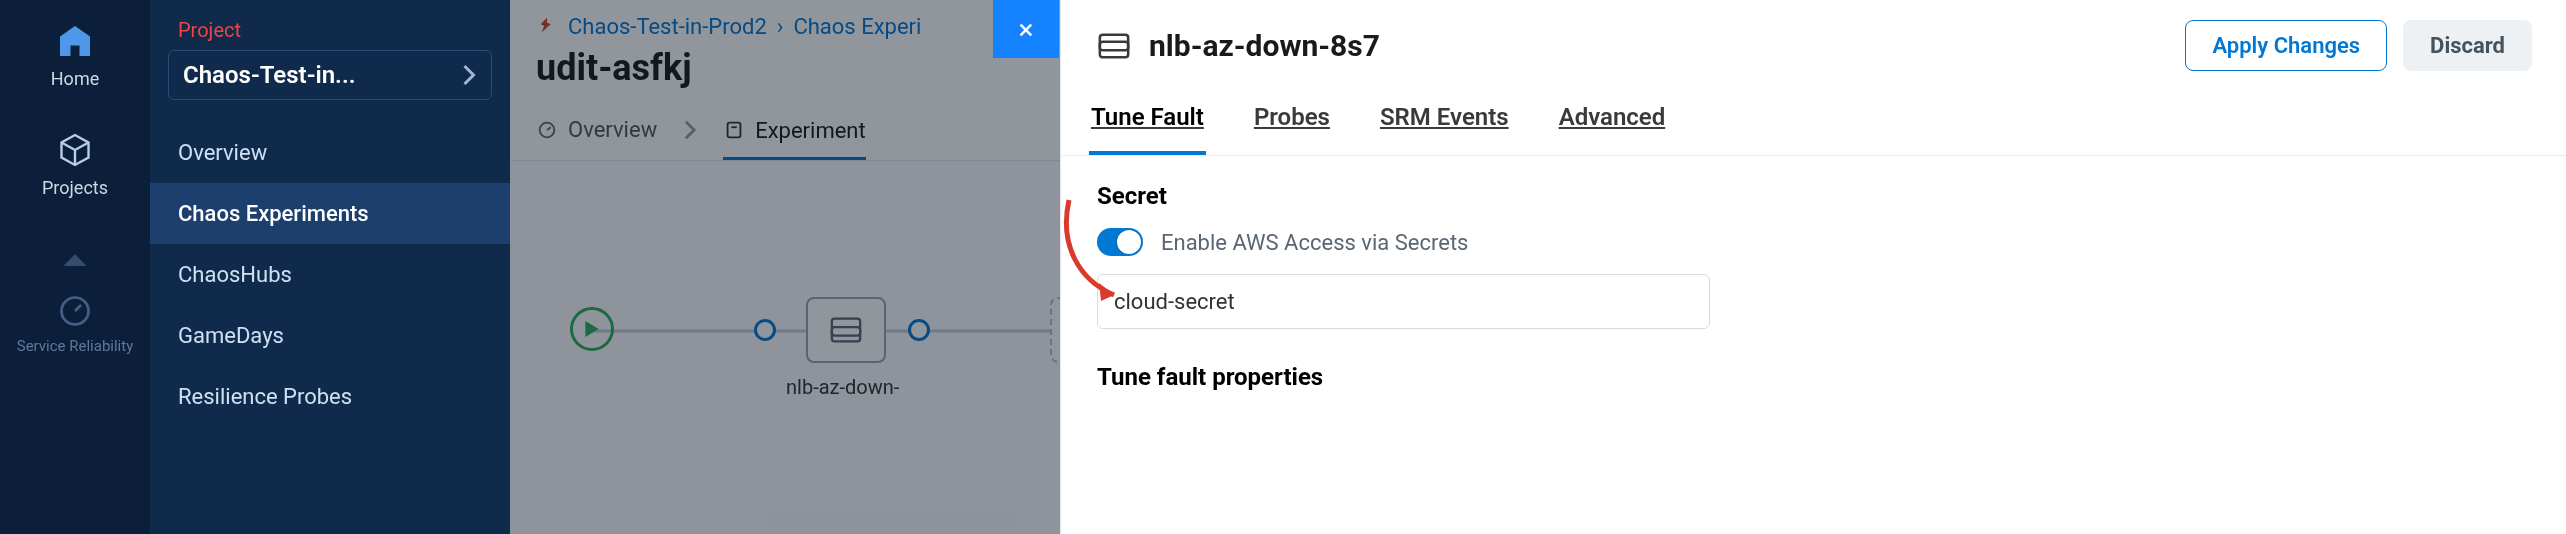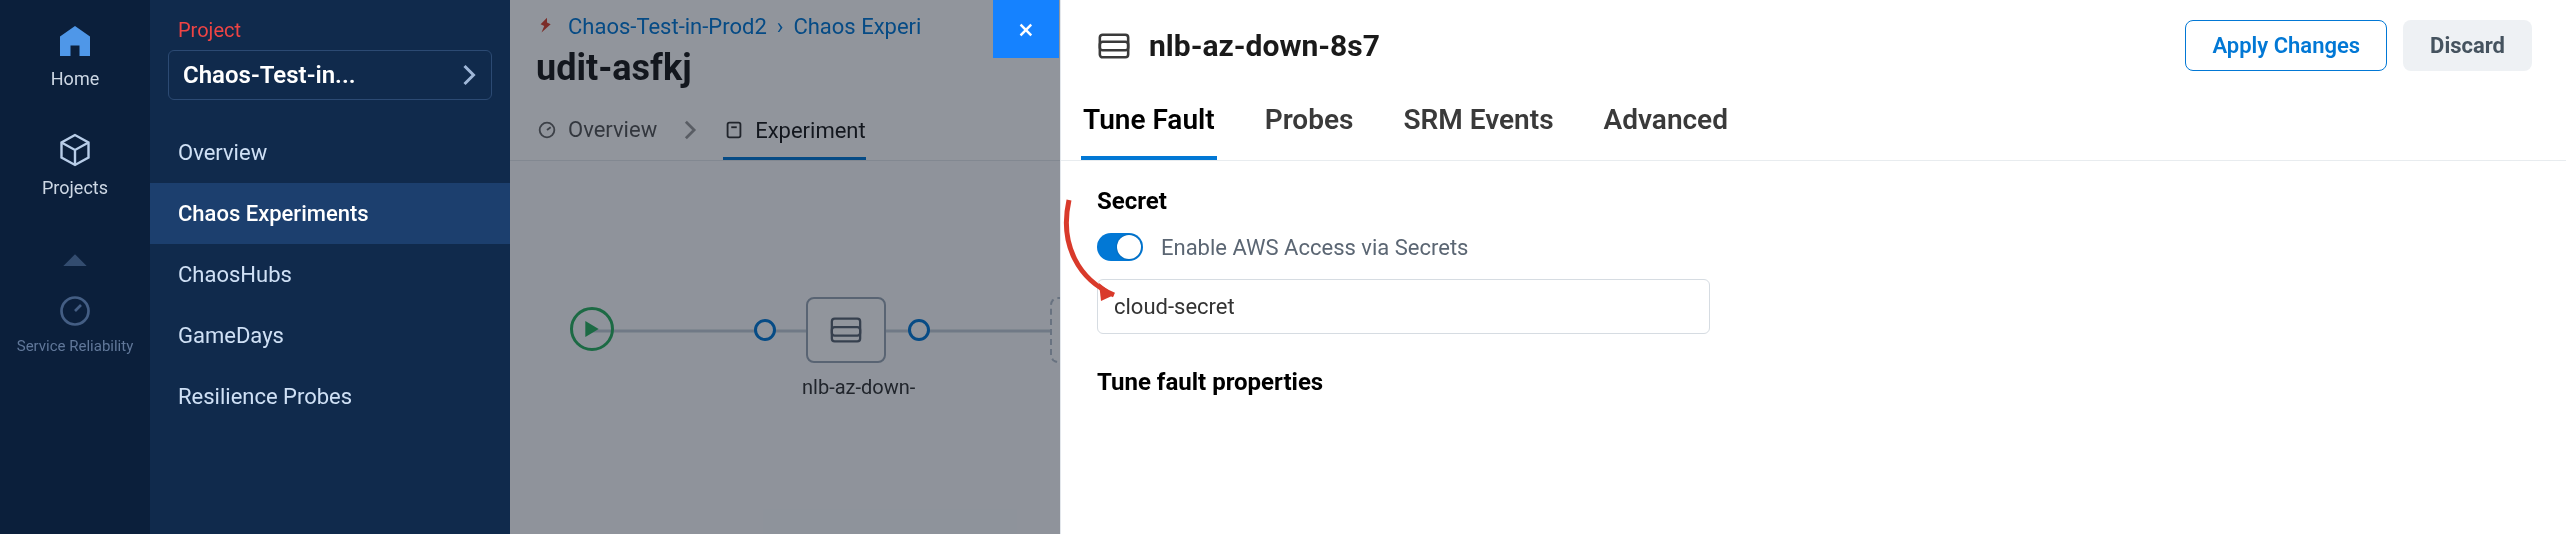--- a/index.html
+++ b/index.html
@@ -33,38 +33,38 @@
   .subtab { display:flex; align-items:center; gap:10px; font-size:22px; color:#555; cursor:pointer;}
   .subtab .icn{ color:#666;}
   .subtab.arrow { color:#888; cursor:default;}
   .subtab.active { color:#1a1a1a; border-bottom:3px solid #0278d5; padding-bottom:14px; margin-bottom:-18px;}
   .canvas { flex:1; position:relative; background:#fbfcfd; }
   .flow-abs { position:absolute; }
   .dot { width:22px; height:22px; border:3px solid #0278d5; border-radius:50%; background:#fff;}
   .startdot { width:44px; height:44px; border:3px solid #2bb160; border-radius:50%; display:flex; align-items:center; justify-content:center; color:#2bb160;}
   .node-box { width:80px; height:66px; border:2px solid #9aa6b5; border-radius:8px; background:#fff; display:flex; align-items:center; justify-content:center; color:#4a5568;}
   .node-dash { width:80px; height:66px; border:2px dashed #b5c0cd; border-radius:8px; background:#fff; }
-  .node-caption { position:absolute; top:480px; font-size:20px; color:#333; white-space:nowrap;margin-left:16px;}
+  .node-caption { position:absolute; top:480px; font-size:20px; color:#333; white-space:nowrap;}
 
   
   .dim-overlay { position:absolute; inset:0; background:rgba(10,20,35,.45); pointer-events:none; }
 
   
   .close-chip { position:absolute; top:0; left:993px; width:66px; height:58px; background:#1582ff; color:#fff; display:flex; align-items:center; justify-content:center; font-size:28px; cursor:pointer; z-index:50;}
 
   
   .panel { position:absolute; top:0; right:0; bottom:0; left:1060px; background:#ffffff; border-left:1px solid #e3e7ec; display:flex; flex-direction:column; z-index:40;}
   .panel-head { display:flex; align-items:center; justify-content:space-between; padding:20px 34px 16px 36px;gap:48px; }
   .panel-title-wrap { display:flex; align-items:center; gap:18px;}
   .panel-title { font-size:30px; font-weight:700; color:#1a1a1a;}
   .panel-actions { display:flex; gap:16px; }
   .btn { font-size:22px; padding:12px 26px; border-radius:8px; cursor:pointer; border:1px solid transparent;}
   .btn-primary-outline { color:#0278d5; border-color:#0278d5; background:#fff; font-weight:600;}
   .btn-muted { background:#eef1f4; color:#45535f; font-weight:700;}
-  .panel-tabs { display:flex; gap:46px; padding:0 20px; border-bottom:1px solid #e8ecef; font-size:28px; color:#3a3a3a;}
+  .panel-tabs { display:flex; gap:46px; padding:0 28px; border-bottom:1px solid #e8ecef; font-size:24px; color:#3a3a3a;text-decoration:underline;}
   .ptab { padding:16px 2px 20px; cursor:pointer; font-weight:600; color:#3a3a3a;}
   .ptab.active { color:#000; border-bottom:4px solid #0278d5; }
   .panel-body { padding:26px 36px; overflow:auto; }
   .sec-h { font-size:24px; font-weight:700; margin-bottom:18px;}
   .toggle-row { display:flex; align-items:center; gap:18px; margin-bottom:18px;}
   .toggle { width:46px; height:28px; border-radius:20px; background:#0278d5; position:relative; cursor:pointer;}
   .toggle .knob{ position:absolute; top:2px; right:2px; width:24px; height:24px; background:#fff; border-radius:50%; box-shadow:0 0 2px rgba(0,0,0,.3);}
   .toggle-label { font-size:22px; color:#5b6673;}
   .text-input { width:613px; max-width:100%; border:1px solid #d6dce2; border-radius:6px; padding:14px 16px; font-size:22px; color:#333;}
   .sec-h2 { font-size:24px; font-weight:700; margin-top:34px;}

